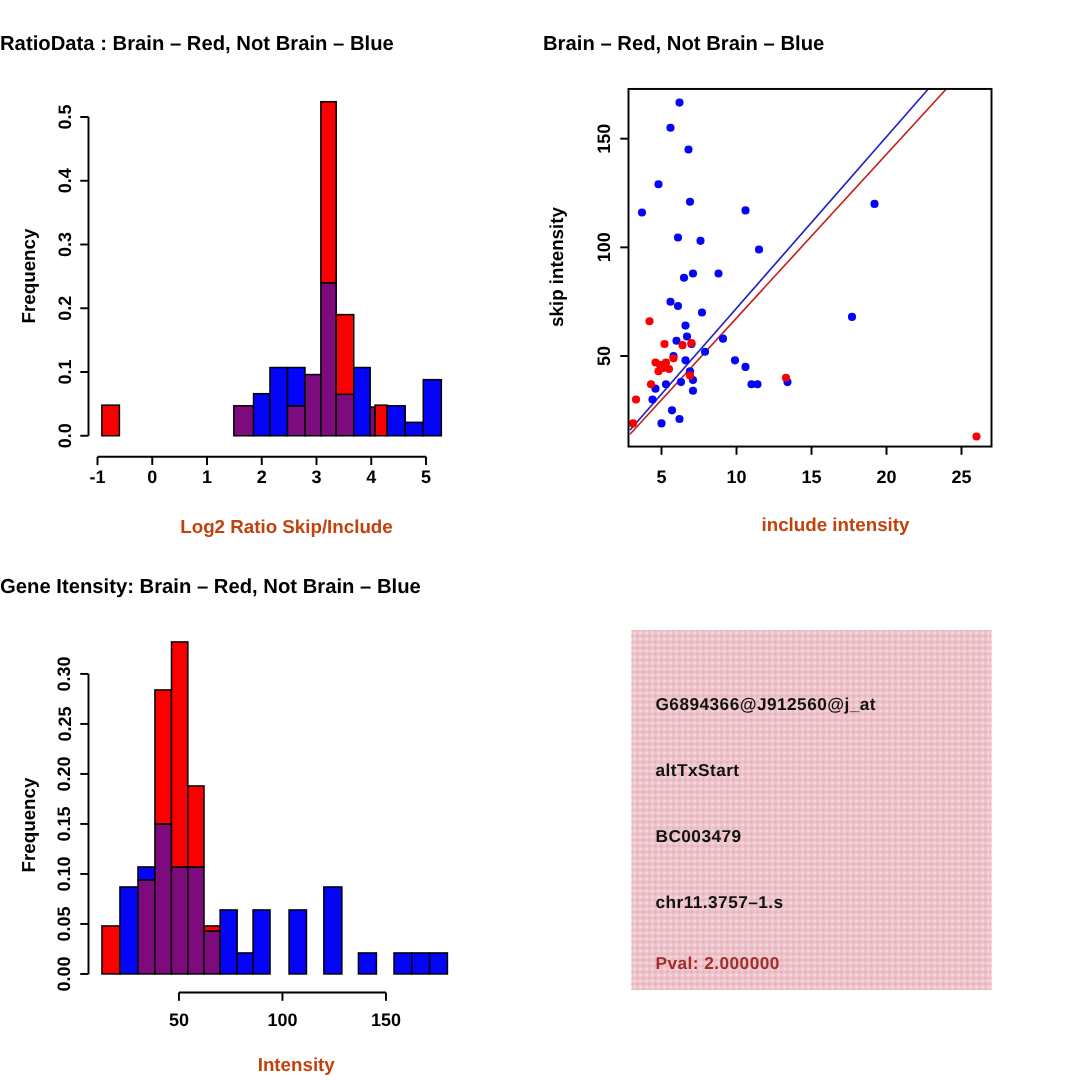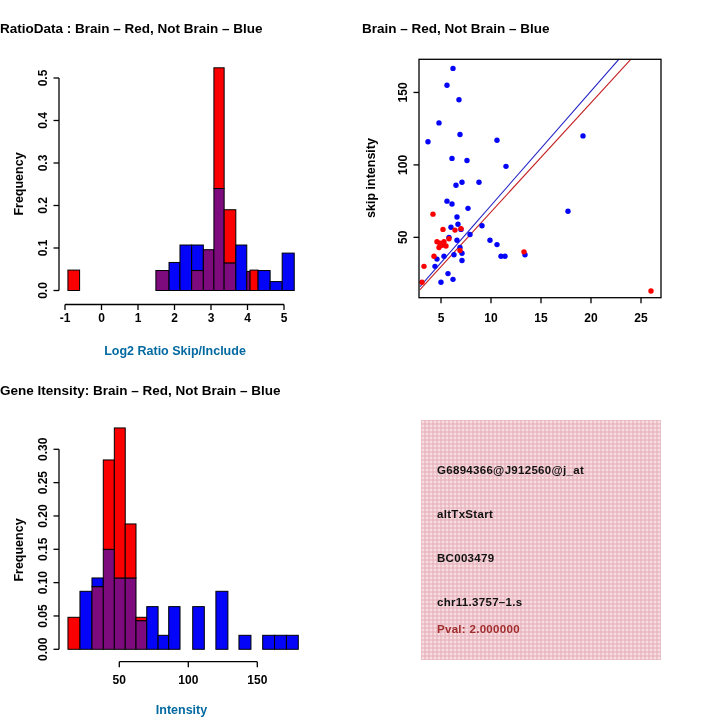--- a/index.html
+++ b/index.html
@@ -4,52 +4,53 @@
 <style>
   html,body{margin:0;padding:0;background:#fff;}
   #root{position:relative;width:720px;height:720px;background:#fff;overflow:hidden;
         font-family:"Liberation Sans",sans-serif;}
   svg.panel{position:absolute;overflow:visible;}
   #svg-p1{left:0;top:0;}
   #svg-p2{left:360px;top:0;}
   #svg-p3{left:0;top:360px;}
   svg text{font-family:"Liberation Sans",sans-serif;font-size:12px;font-weight:bold;fill:#000;}
   .chart-title{position:absolute;font-size:13.5px;font-weight:bold;color:#000;white-space:nowrap;}
-  .axis-label{position:absolute;font-size:12.5px;font-weight:bold;color:#0369a1;text-align:center;white-space:nowrap;}
+  .axis-label{position:absolute;font-size:12.5px;font-weight:bold;color:#c2410c;text-align:center;white-space:nowrap;padding-left:16px;}
   .vlab{transform:translate(-50%,-50%) rotate(-90deg);}
   #t1{left:0;top:21px;width:356px;}
   #t2{left:362px;top:21px;width:356px;}
   #t3{left:0;top:383px;width:360px;}
   #xl1{left:0;top:344px;width:350px;}
   #xl2{left:420px;top:343px;width:242px;}
   #xl3{left:0;top:703px;width:363px;}
   .ylab{position:absolute;font-size:12.5px;font-weight:bold;white-space:nowrap;}
   #yl1{left:19px;top:184px;}
   #yl2{left:371px;top:178px;}
   #yl3{left:19px;top:550px;}
   #info-panel{position:absolute;left:421px;top:420px;width:240px;height:240px;
       background-color:#eec4cb;
       background-image:radial-gradient(#f8dee2 0.8px, transparent 0.9px),
                        radial-gradient(#e2a9b5 0.6px, transparent 0.8px);
       background-size:4px 4px,4px 4px;background-position:0 0,2px 2px;}
   .info-line{position:absolute;left:16px;font-size:11.5px;font-weight:bold;color:#111;
       letter-spacing:0.3px;white-space:nowrap;}
-  #il1{top:44px;} #il2{top:88px;} #il3{top:132px;} #il4{top:176px;} #il5{top:203px;}
+  #il1{top:44px;} #il2{top:88px;} #il3{top:132px;} #il4{top:176px;} #il5{top:217px;}
   #il5{color:#a12c2c;}
 </style>
 </head>
 <body>
 
 <div id="root">
 
   <div class="chart-title" id="t1">RatioData : Brain – Red, Not Brain – Blue</div>
   <div class="chart-title" id="t2">Brain – Red, Not Brain – Blue</div>
   <div class="chart-title" id="t3">Gene Itensity: Brain – Red, Not Brain – Blue</div>
 
   <div class="axis-label" id="xl1">Log2 Ratio Skip/Include</div>
+  <div class="axis-label" id="xl2">include intensity</div>
   <div class="axis-label" id="xl3">Intensity</div>
 
   <div class="ylab vlab" id="yl1">Frequency</div>
   <div class="ylab vlab" id="yl2">skip intensity</div>
   <div class="ylab vlab" id="yl3">Frequency</div>
 
   <svg id="svg-p1" class="panel" width="360" height="360">
       <rect x="67.92" y="270.1" width="11.679999999999993" height="20.399999999999977" fill="#fb0000" stroke="#000" stroke-width="1"></rect>
       <rect x="155.885" y="270.525" width="13.140000000000015" height="19.975000000000023" fill="#7d0b7d" stroke="#000" stroke-width="1"></rect>
       <rect x="169.025" y="262.45" width="10.949999999999989" height="28.05000000000001" fill="#0404f8" stroke="#000" stroke-width="1"></rect>

